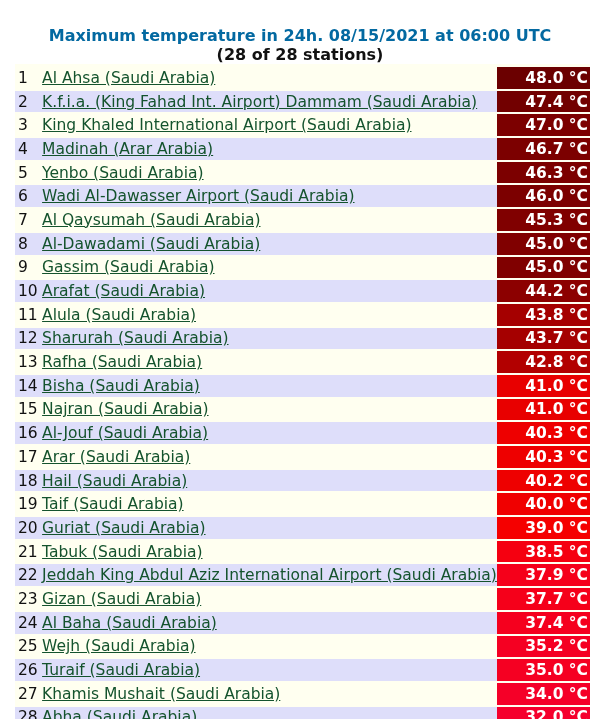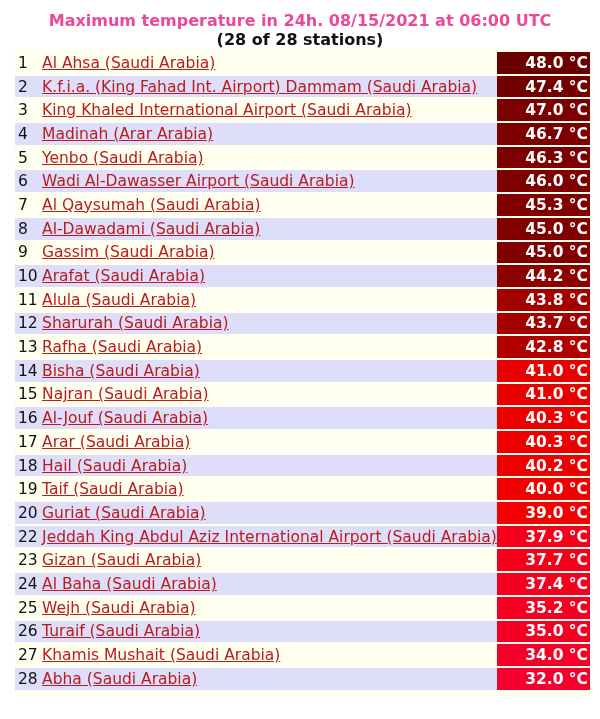--- a/index.html
+++ b/index.html
@@ -1,23 +1,23 @@
 <!DOCTYPE html>
 <html><head>
 <meta charset="utf-8">
 <style>
   html,body{margin:0;padding:0;background:#fff;}
   body{width:600px;height:719px;overflow:hidden;font-family:"DejaVu Sans","Liberation Sans",sans-serif;}
-  .title{color:#ec4899;font-weight:bold;font-size:16px;text-align:center;margin-top:11px;line-height:19px;}
+  .title{color:#0369a1;font-weight:bold;font-size:16px;text-align:center;margin-top:26px;line-height:19px;}
   .subtitle{color:#111;font-weight:bold;font-size:16px;text-align:center;line-height:19px;}
   table{border-collapse:separate;border-spacing:0 2px;margin-left:15px;width:575px;background:#fffff0;padding:1px 0 4px 0;}
   td{font-size:15.5px;height:21.7px;padding:0;white-space:nowrap;}
   tr.alt td.rank, tr.alt td.name{background:#dedefa;}
   td.rank{width:26px;padding-left:3px;color:#111;}
-  td.name a{color:#b91c1c;text-decoration:underline;}
+  td.name a{color:#14532d;text-decoration:underline;}
   td.temp{width:69px;color:#fff;font-weight:bold;text-align:right;padding-right:2px;font-size:15.5px;}
 </style>
 </head>
 <body>
 
 <div class="title">Maximum temperature in 24h. 08/15/2021 at 06:00 UTC</div>
 <div class="subtitle">(28 of 28 stations)</div>
 
 <table>
   <tbody id="rows">
@@ -114,20 +114,25 @@
       <tr>
         <td class="rank">19</td>
         <td class="name"><a href="#">Taif (Saudi Arabia)</a></td>
         <td class="temp" style="background: rgb(240, 0, 0);">40.0 °C</td>
       </tr>
       <tr class="alt">
         <td class="rank">20</td>
         <td class="name"><a href="#">Guriat (Saudi Arabia)</a></td>
         <td class="temp" style="background: rgb(245, 0, 0);">39.0 °C</td>
       </tr>
+      <tr>
+        <td class="rank">21</td>
+        <td class="name"><a href="#">Tabuk (Saudi Arabia)</a></td>
+        <td class="temp" style="background: rgb(245, 0, 16);">38.5 °C</td>
+      </tr>
       <tr class="alt">
         <td class="rank">22</td>
         <td class="name"><a href="#">Jeddah King Abdul Aziz International Airport (Saudi Arabia)</a></td>
         <td class="temp" style="background: rgb(245, 0, 26);">37.9 °C</td>
       </tr>
       <tr>
         <td class="rank">23</td>
         <td class="name"><a href="#">Gizan (Saudi Arabia)</a></td>
         <td class="temp" style="background: rgb(245, 0, 26); padding-left: 24px;">37.7 °C</td>
       </tr>

